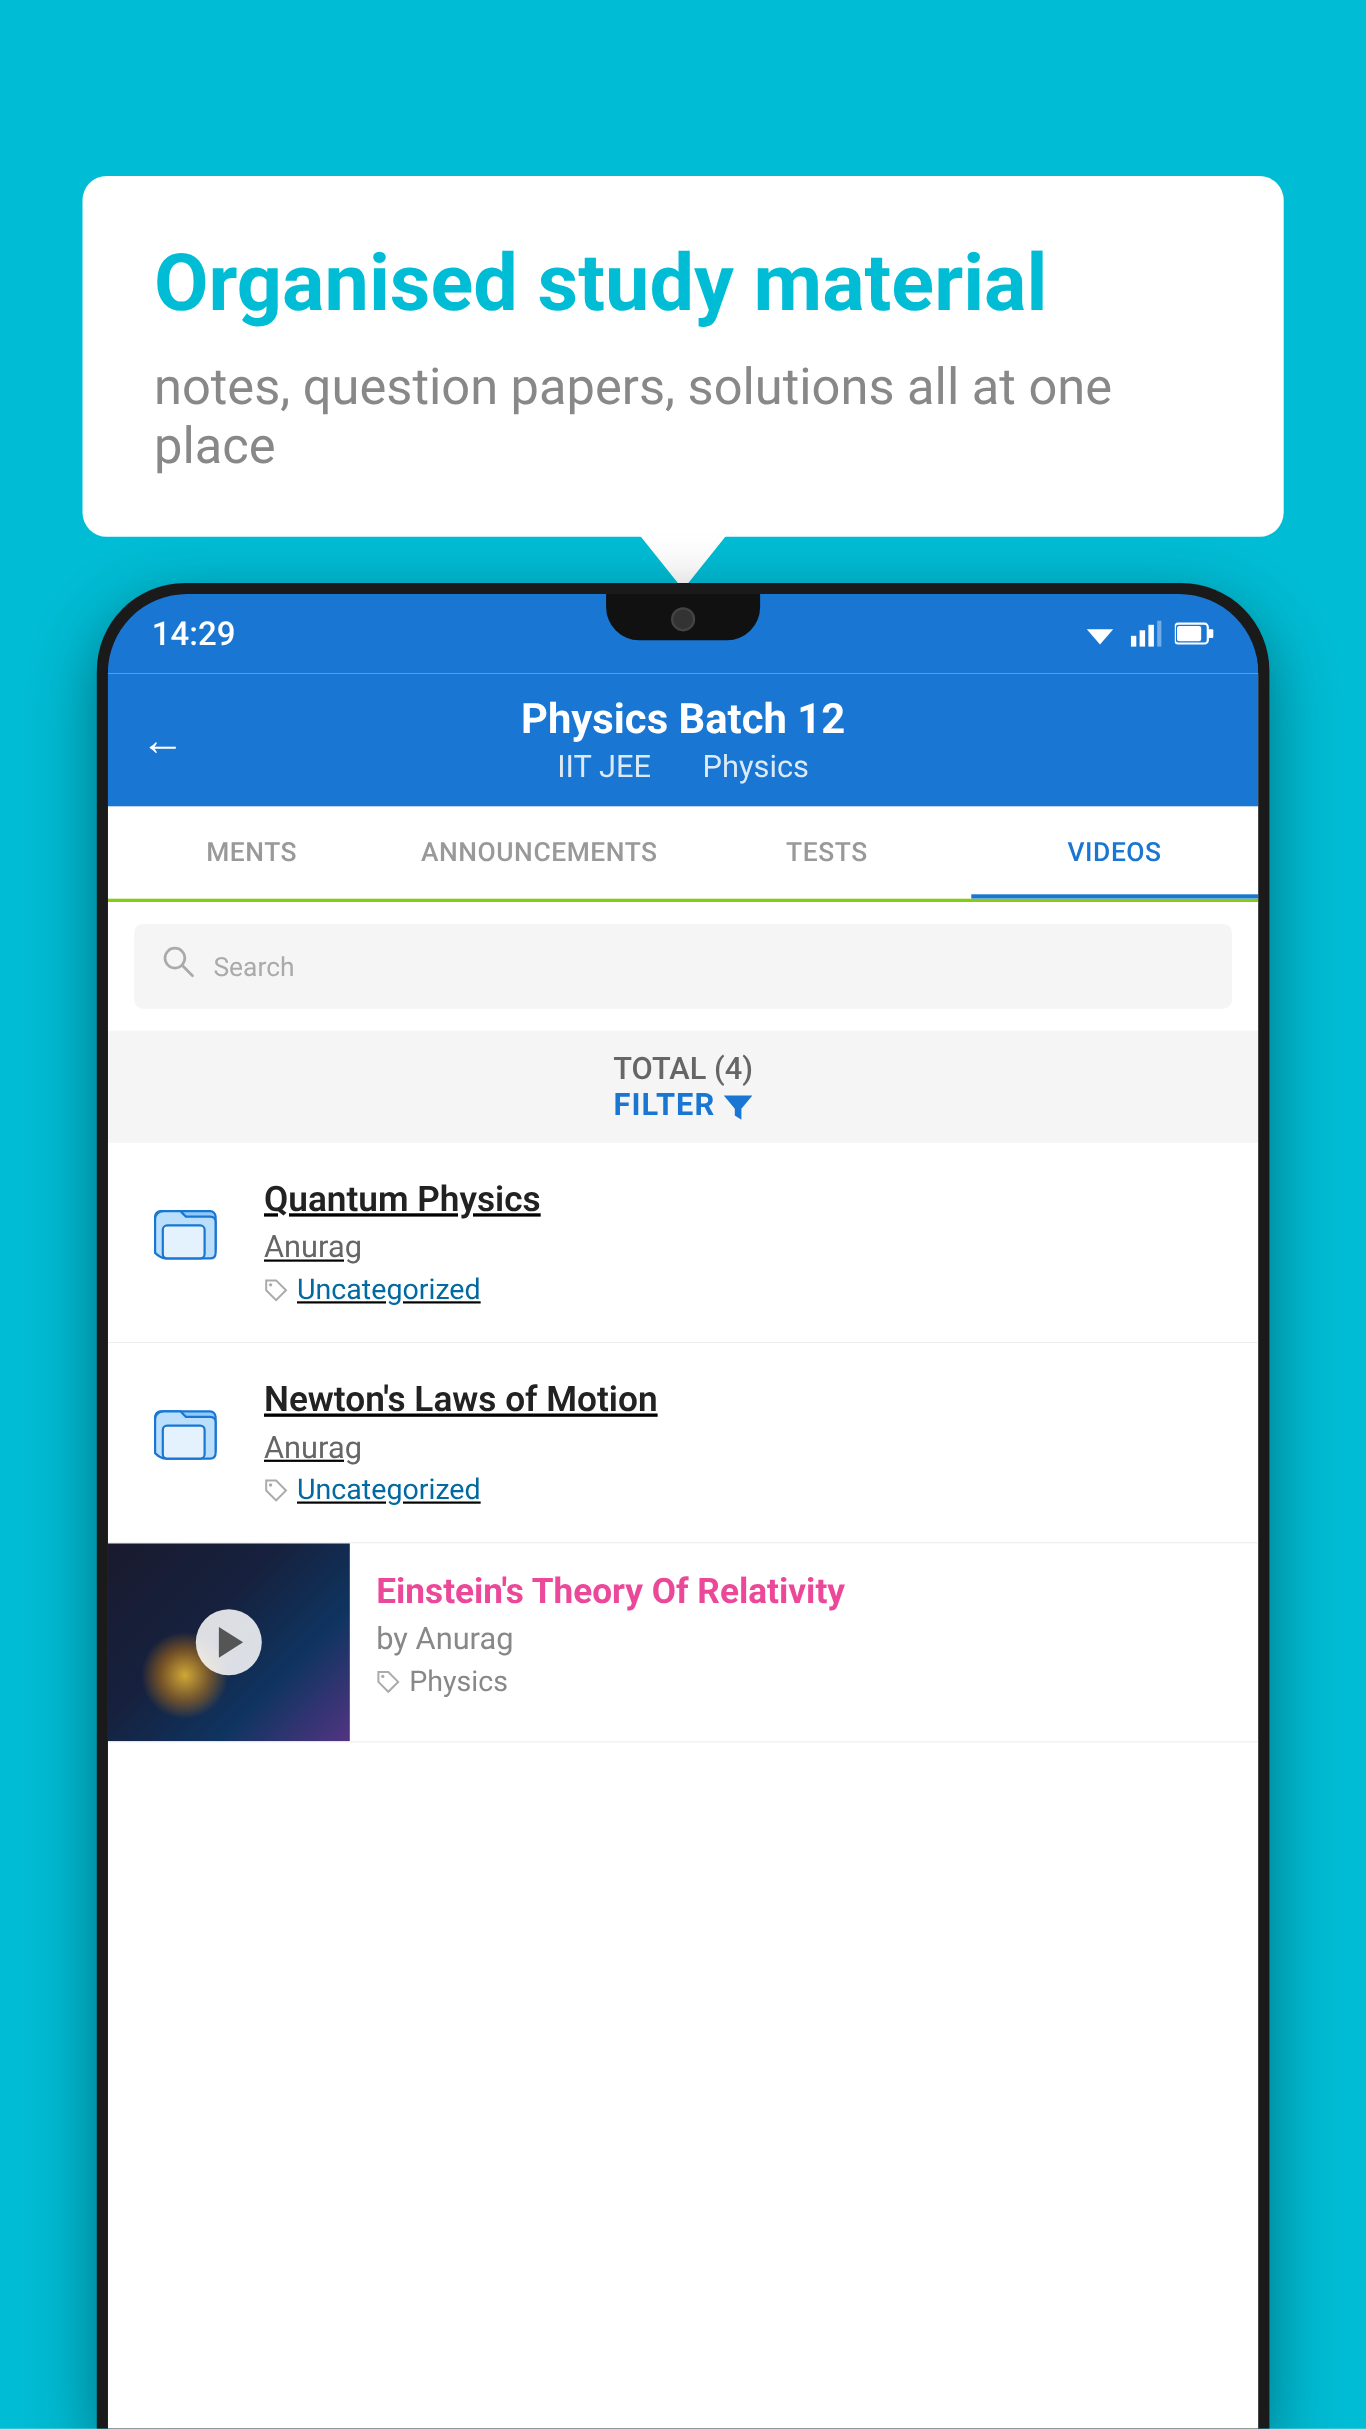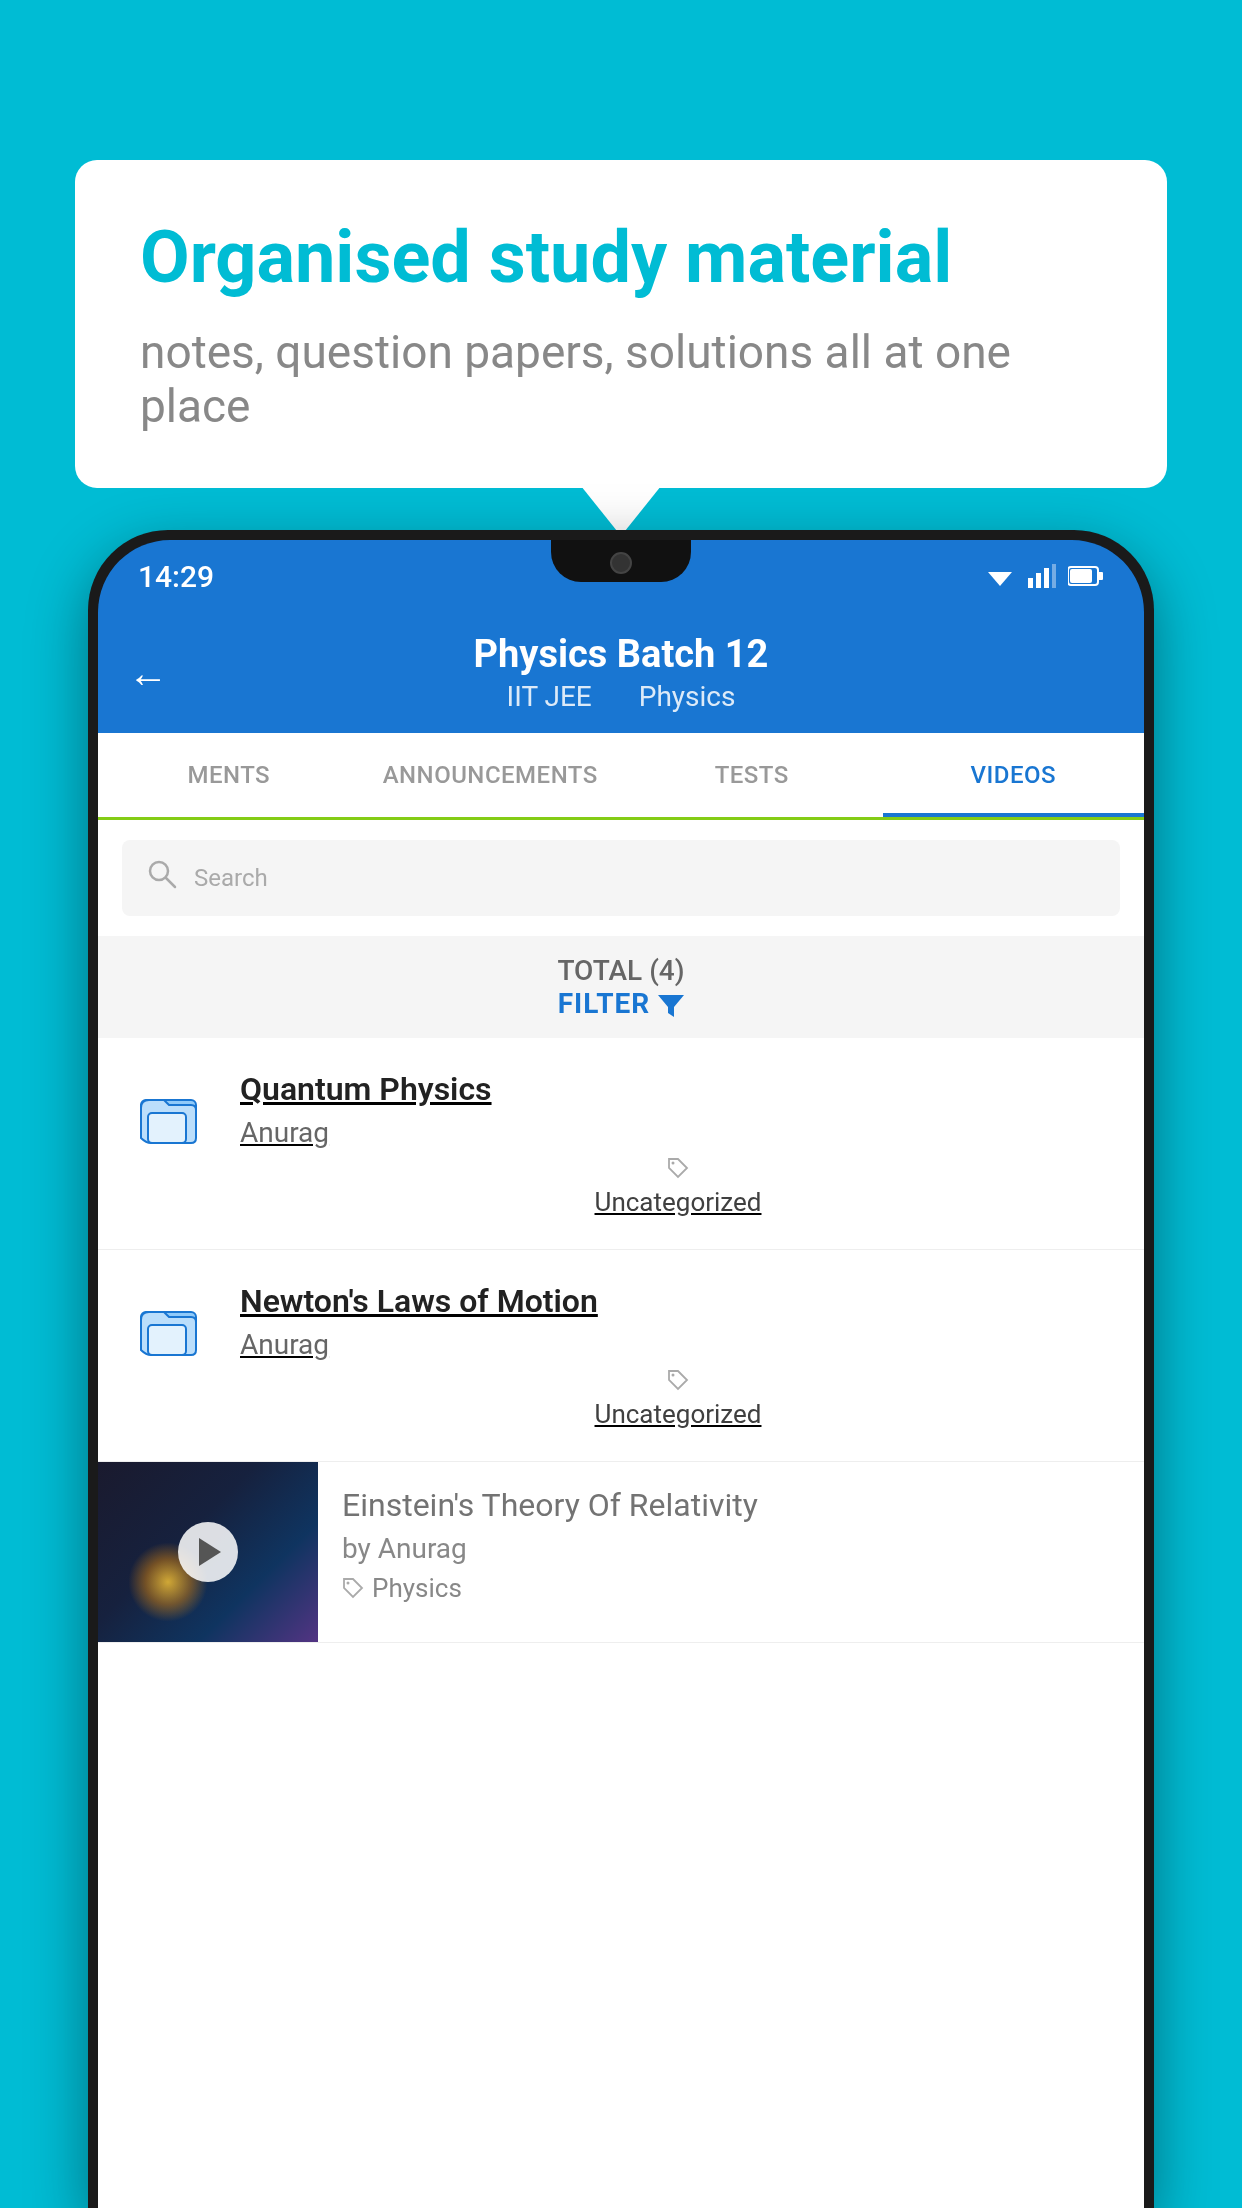--- a/index.html
+++ b/index.html
@@ -293,23 +293,22 @@
     .item-author {
       font-size: 28px;
       color: #666;
       margin-bottom: 8px;
     }
 
     .item-tag {
       display: flex;
       align-items: center;
       gap: 8px;
-      color: #404040;
+      color: #0369a1;
       font-size: 26px;
-      flex-direction: column;
     }
 
     
     .list-item-thumb {
       display: flex;
       align-items: flex-start;
       border-bottom: 1px solid #eee;
       cursor: pointer;
       overflow: hidden;
     }
@@ -356,22 +355,22 @@
       margin-left: 4px;
     }
 
     .thumb-info {
       flex: 1;
       padding: 24px 24px 24px 24px;
     }
 
     .thumb-title {
       font-size: 32px;
-      font-weight: 400;
-      color: #737373;
+      font-weight: 700;
+      color: #ec4899;
       margin-bottom: 8px;
     }
 
     .thumb-author {
       font-size: 28px;
       color: #888;
       margin-bottom: 8px;
     }
 
     .thumb-tag {

